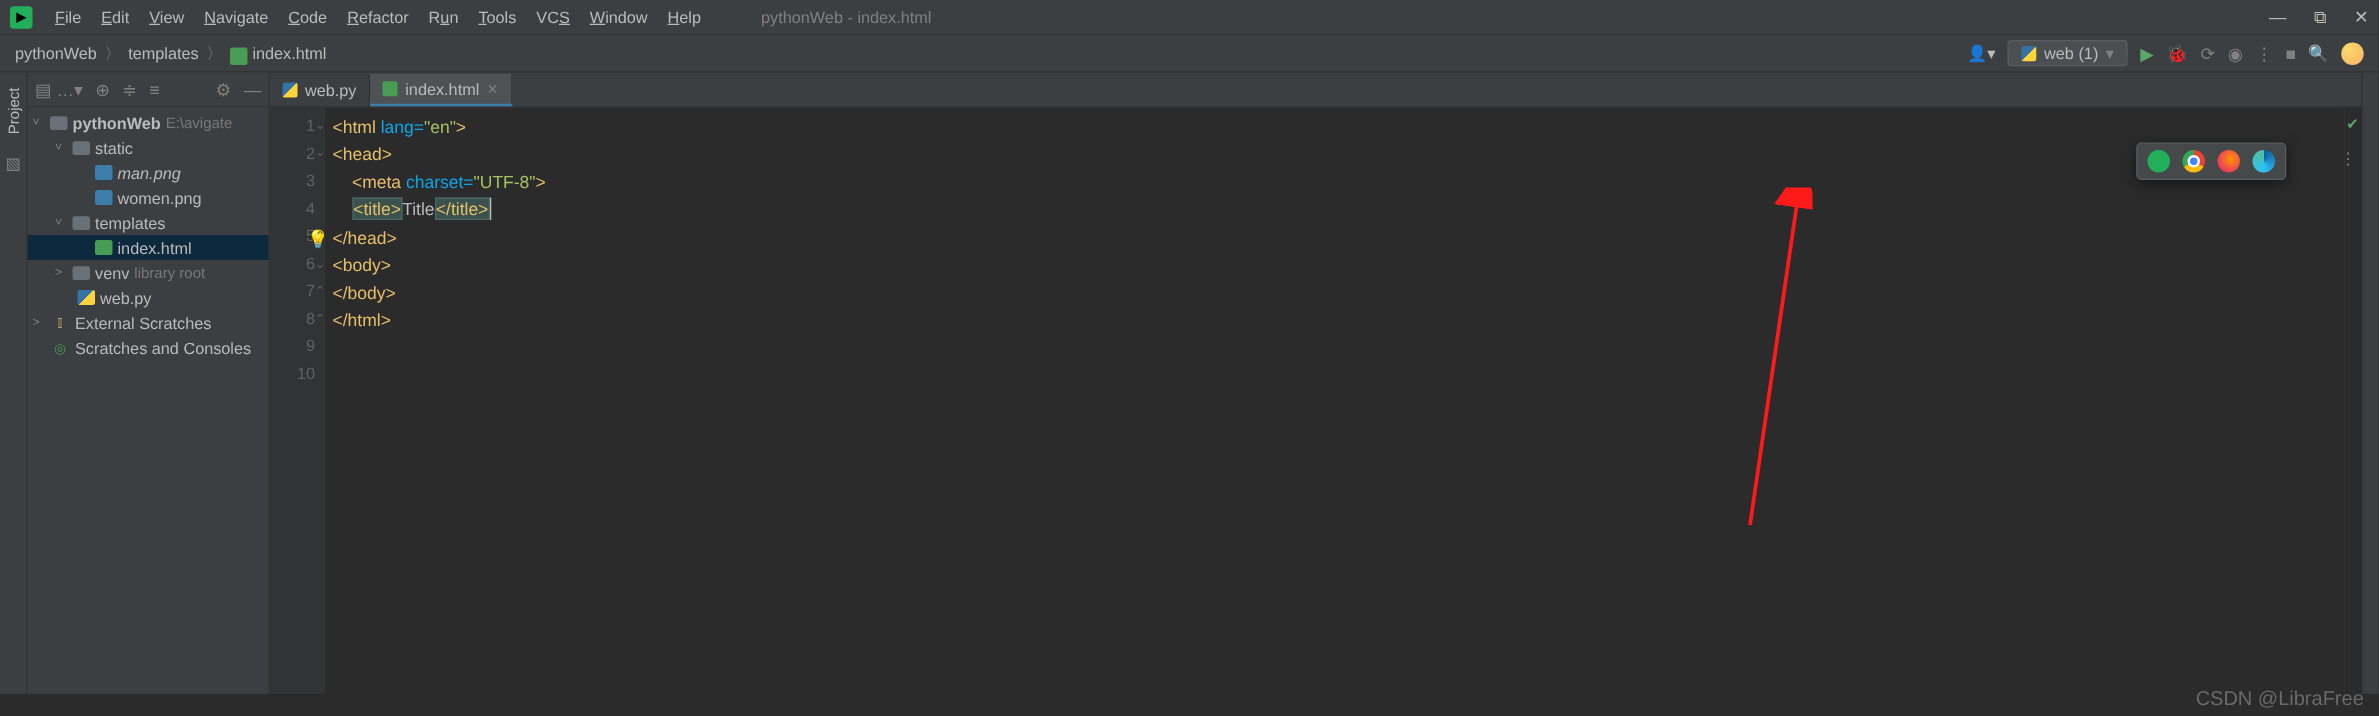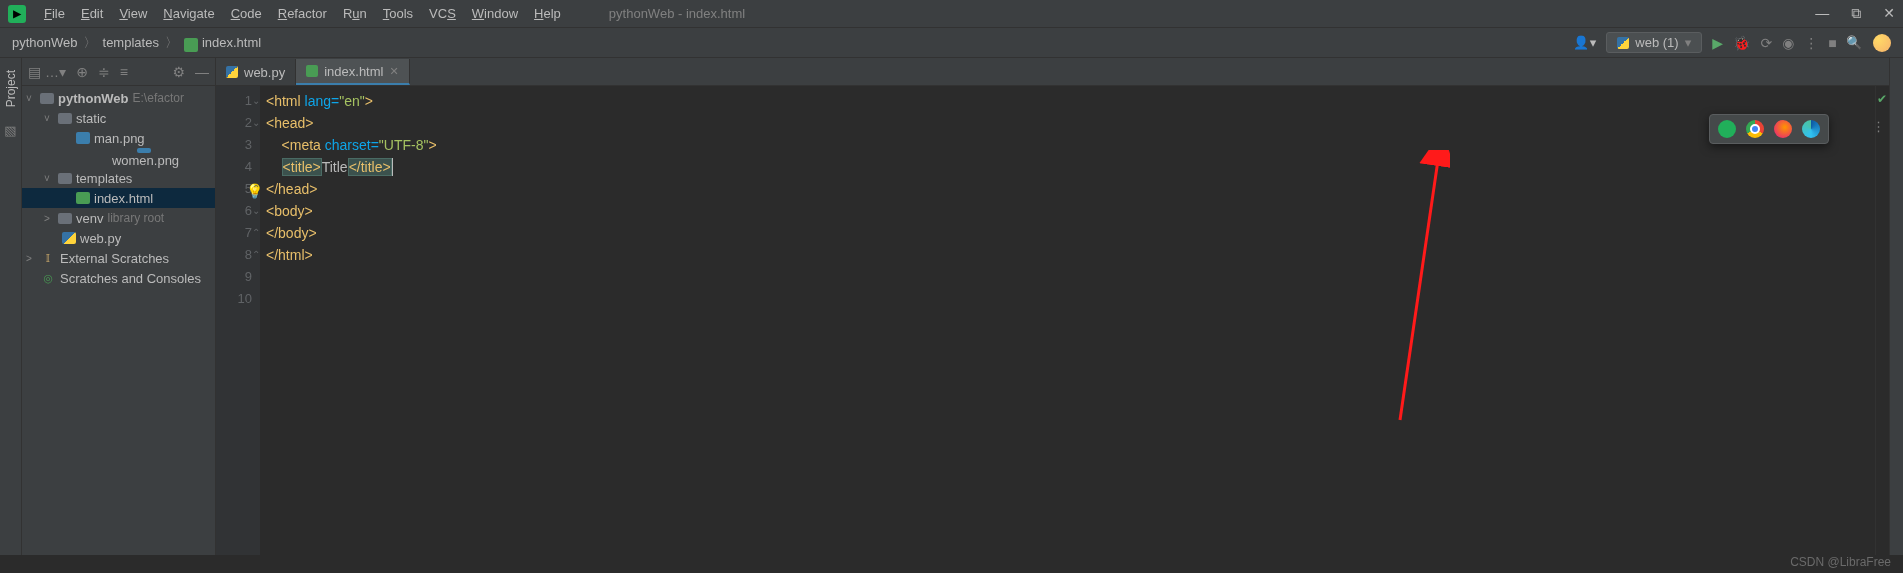--- a/index.html
+++ b/index.html
@@ -84,21 +84,21 @@
 .b-pycharm { background:#21af5a; border-radius:3px;}
 .b-chrome { background: conic-gradient(#ea4335 0 120deg,#fbbc05 120deg 240deg,#34a853 240deg 360deg); position:relative;}
 .b-chrome::after{content:""; position:absolute; inset:4px; background:#4285f4; border-radius:50%; border:2px solid #fff;}
 .b-firefox { background: radial-gradient(circle at 60% 40%,#ff9500,#e31587);}
 .b-edge { background: conic-gradient(#0c59a4,#31c2f2,#4cc2a0);}
 
 
 .arrow { position:absolute; pointer-events:none;}
 
 
-.watermark { position:absolute; right:12px; bottom:4px; color:#6a6a6a; font-size:12px;}
+.watermark { position:absolute; right:12px; bottom:4px; color:#6a6a6a; font-size:16px;}
 
 
 .right-scroll { width:14px; background:#3c3f41; border-left:1px solid #323232;}
 .corner-icon { position:absolute; right:4px; top:61px; color:#808080; cursor:pointer;}
 </style>
 </head>
 <body>
 
 <div class="menubar">
   <div class="app-icon">▶</div>
@@ -162,32 +162,32 @@
       <span class="tb-icon">≡</span>
       <span class="divider"></span>
       <span class="tb-icon">⚙</span>
       <span class="tb-icon">—</span>
     </div>
     <div class="tree">
       <div class="tree-row" style="padding-left:4px;">
         <span class="exp">˅</span>
         <span class="fi folder open"></span>
         <span class="label" style="font-weight:bold;">pythonWeb</span>
-        <span class="hint">E:\efactor</span>
+        <span class="hint">E:\avigate</span>
       </div>
       <div class="tree-row" style="padding-left:22px;">
         <span class="exp">˅</span>
         <span class="fi folder"></span>
         <span class="label">static</span>
       </div>
-      <div class="tree-row" style="padding-left:54px;">
+      <div class="tree-row" style="padding-left:54px;font-style:italic;">
         <span class="fi png"></span>
         <span class="label">man.png</span>
       </div>
-      <div class="tree-row" style="padding-left:54px;flex-direction:column;">
+      <div class="tree-row" style="padding-left:54px;">
         <span class="fi png"></span>
         <span class="label">women.png</span>
       </div>
       <div class="tree-row" style="padding-left:22px;">
         <span class="exp">˅</span>
         <span class="fi folder"></span>
         <span class="label">templates</span>
       </div>
       <div class="tree-row selected" style="padding-left:54px;">
         <span class="fi html"></span>

